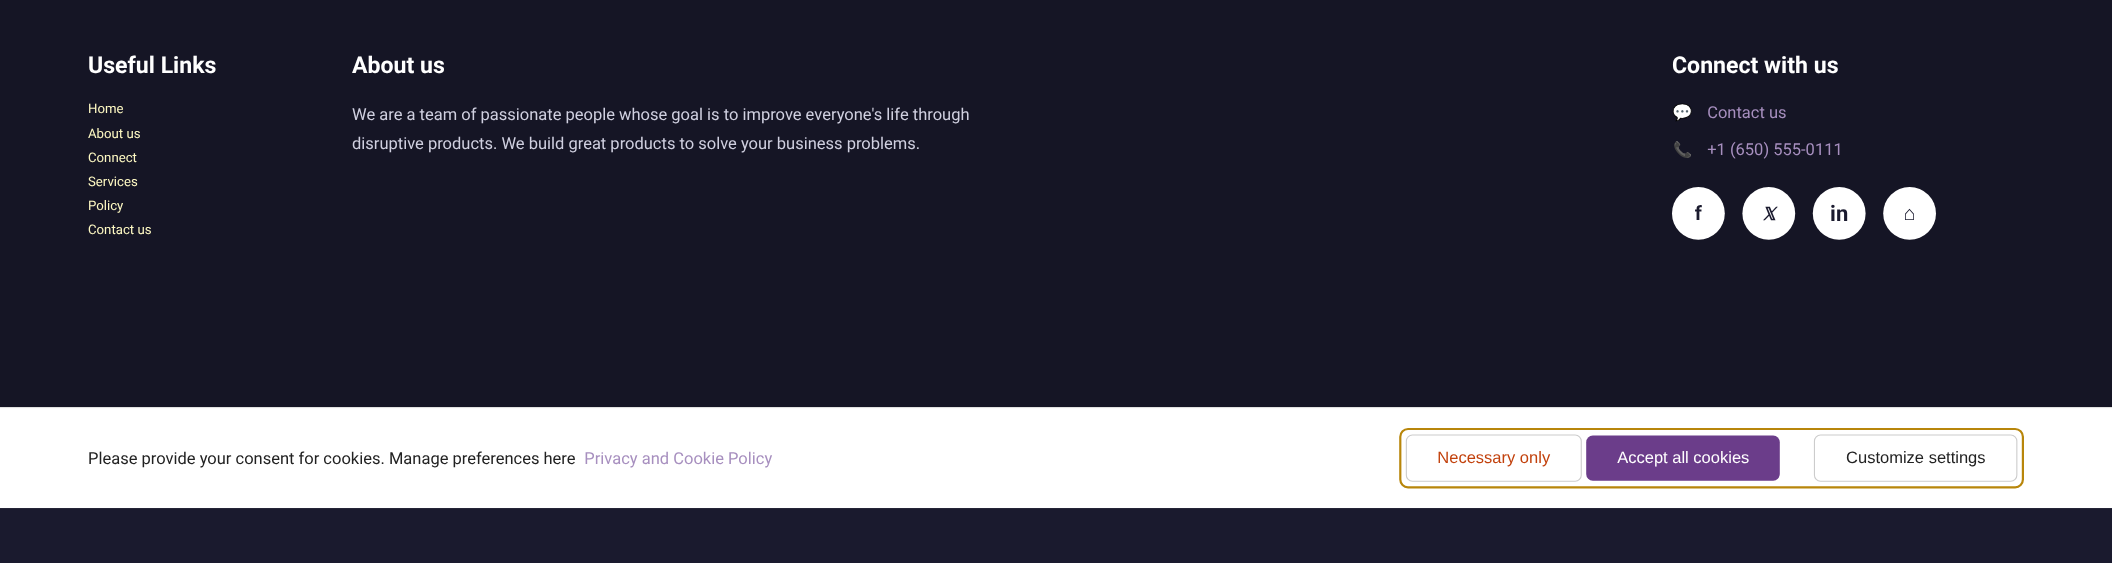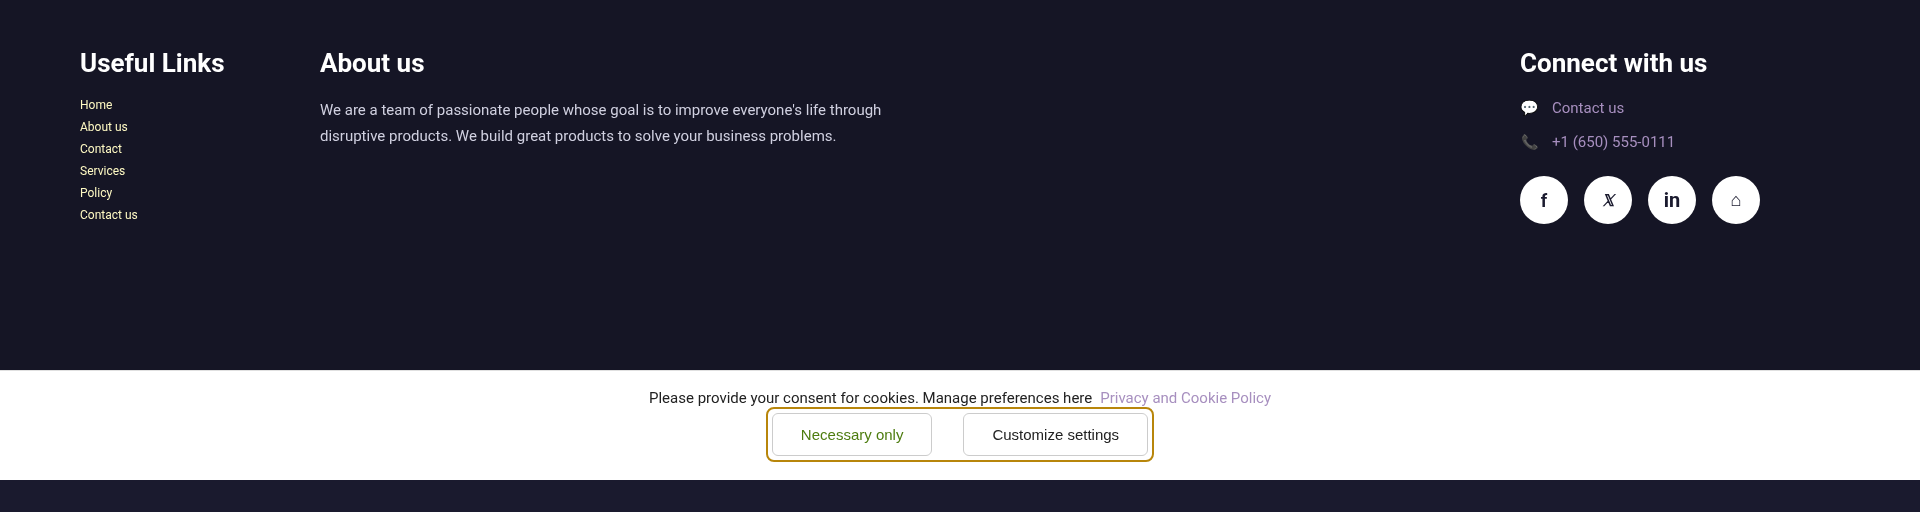--- a/index.html
+++ b/index.html
@@ -22,21 +22,21 @@
       max-width: 600px;
     }
 
     .footer-col-connect {
       min-width: 320px;
       margin-left: auto;
     }
 
     .col-heading {
       color: #ffffff;
-      font-size: 26px;
+      font-size: 21px;
       font-weight: 700;
       margin-bottom: 20px;
     }
 
     .nav-link {
       display: block;
       color: #fef9c3;
       font-size: 12px;
       text-decoration: none;
       margin-bottom: 8px;
@@ -97,21 +97,20 @@
     }
 
     
     .cookie-banner {
       background: #ffffff;
       padding: 18px 80px;
       display: flex;
       align-items: center;
       justify-content: space-between;
       border-top: 1px solid #e0e0e0;
-      flex-direction: column;
     }
 
     .cookie-text {
       font-size: 15px;
       color: #222;
       display: flex;
       align-items: center;
       gap: 8px;
     }
 
@@ -138,21 +137,21 @@
       font-size: 15px;
       font-weight: 500;
       cursor: pointer;
       border: none;
       transition: background 0.2s;
       white-space: nowrap;
     }
 
     .cookie-btn-outline {
       background: transparent;
-      color: #4d7c0f;
+      color: #c2410c;
       border: 1px solid #ccc;
       border-radius: 6px;
     }
 
     .cookie-btn-primary {
       background: #6b3d8a;
       color: #ffffff;
     }
 
     .cookie-btn-customize {
@@ -172,21 +171,21 @@
 <body>
 
 <footer>
 
   <div class="footer-main">
 
     <div class="footer-col-links">
       <h3 class="col-heading">Useful Links</h3>
       <a class="nav-link">Home</a>
       <a class="nav-link">About us</a>
-      <a class="nav-link">Contact</a>
+      <a class="nav-link">Connect</a>
       <a class="nav-link">Services</a>
       <a class="nav-link">Policy</a>
       <a class="nav-link">Contact us</a>
     </div>
 
     <div class="footer-col-about">
       <h3 class="col-heading">About us</h3>
       <p class="about-text">We are a team of passionate people whose goal is to improve everyone's life through disruptive products. We build great products to solve your business problems.</p>
     </div>
 
@@ -212,16 +211,17 @@
 
   </div>
 
   <div class="cookie-banner">
     <div class="cookie-text">
       <span>Please provide your consent for cookies. Manage preferences here</span>
       <a class="cookie-policy-link">Privacy and Cookie Policy</a>
     </div>
     <div class="cookie-buttons">
       <button class="cookie-btn cookie-btn-outline">Necessary only</button>
+      <button class="cookie-btn cookie-btn-primary">Accept all cookies</button>
       <button class="cookie-btn cookie-btn-customize">Customize settings</button>
     </div>
   </div>
 </footer>
 
 </body></html>

